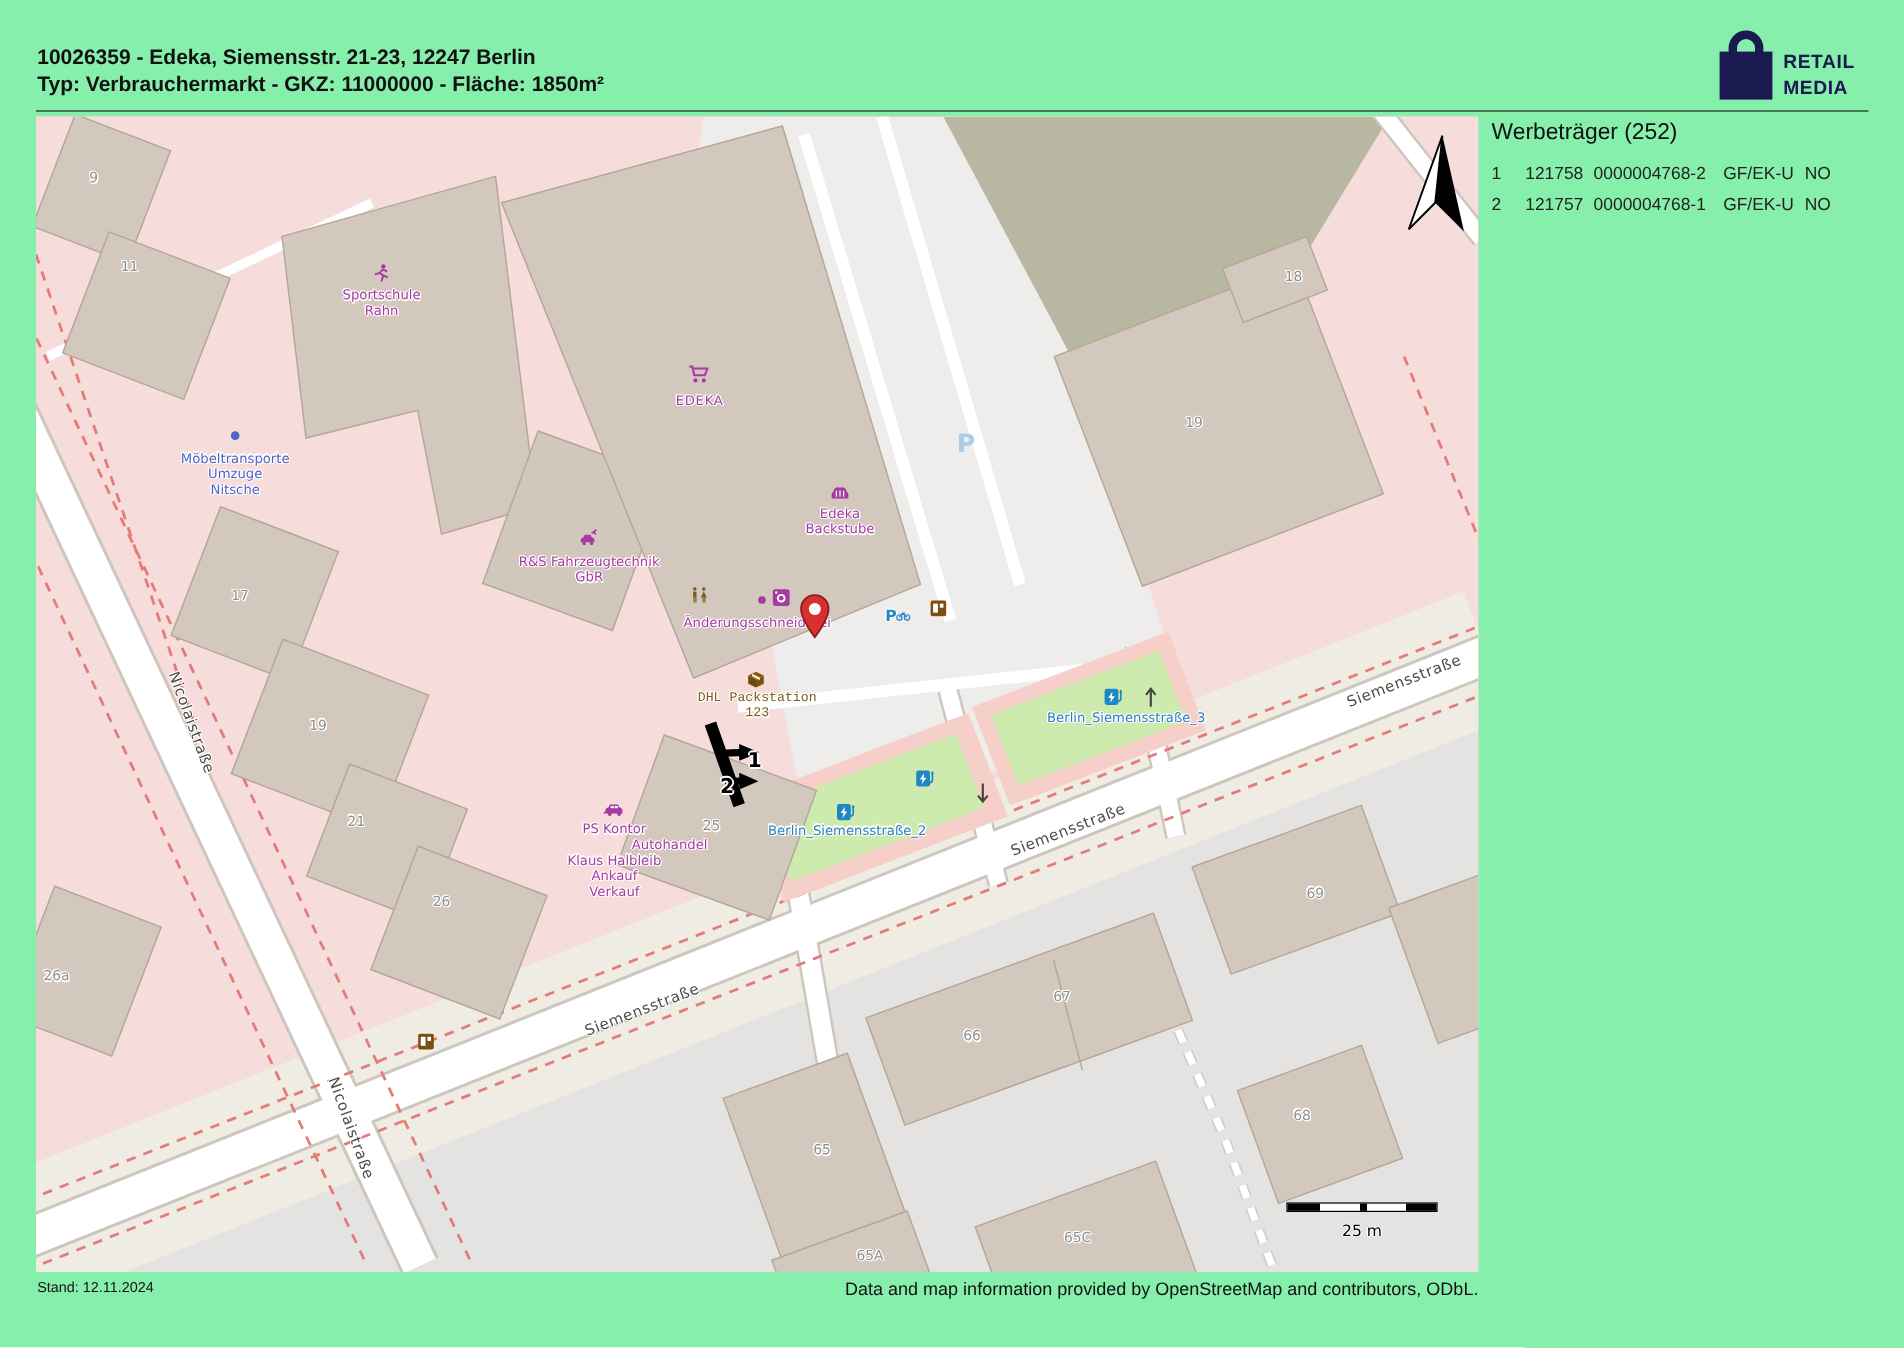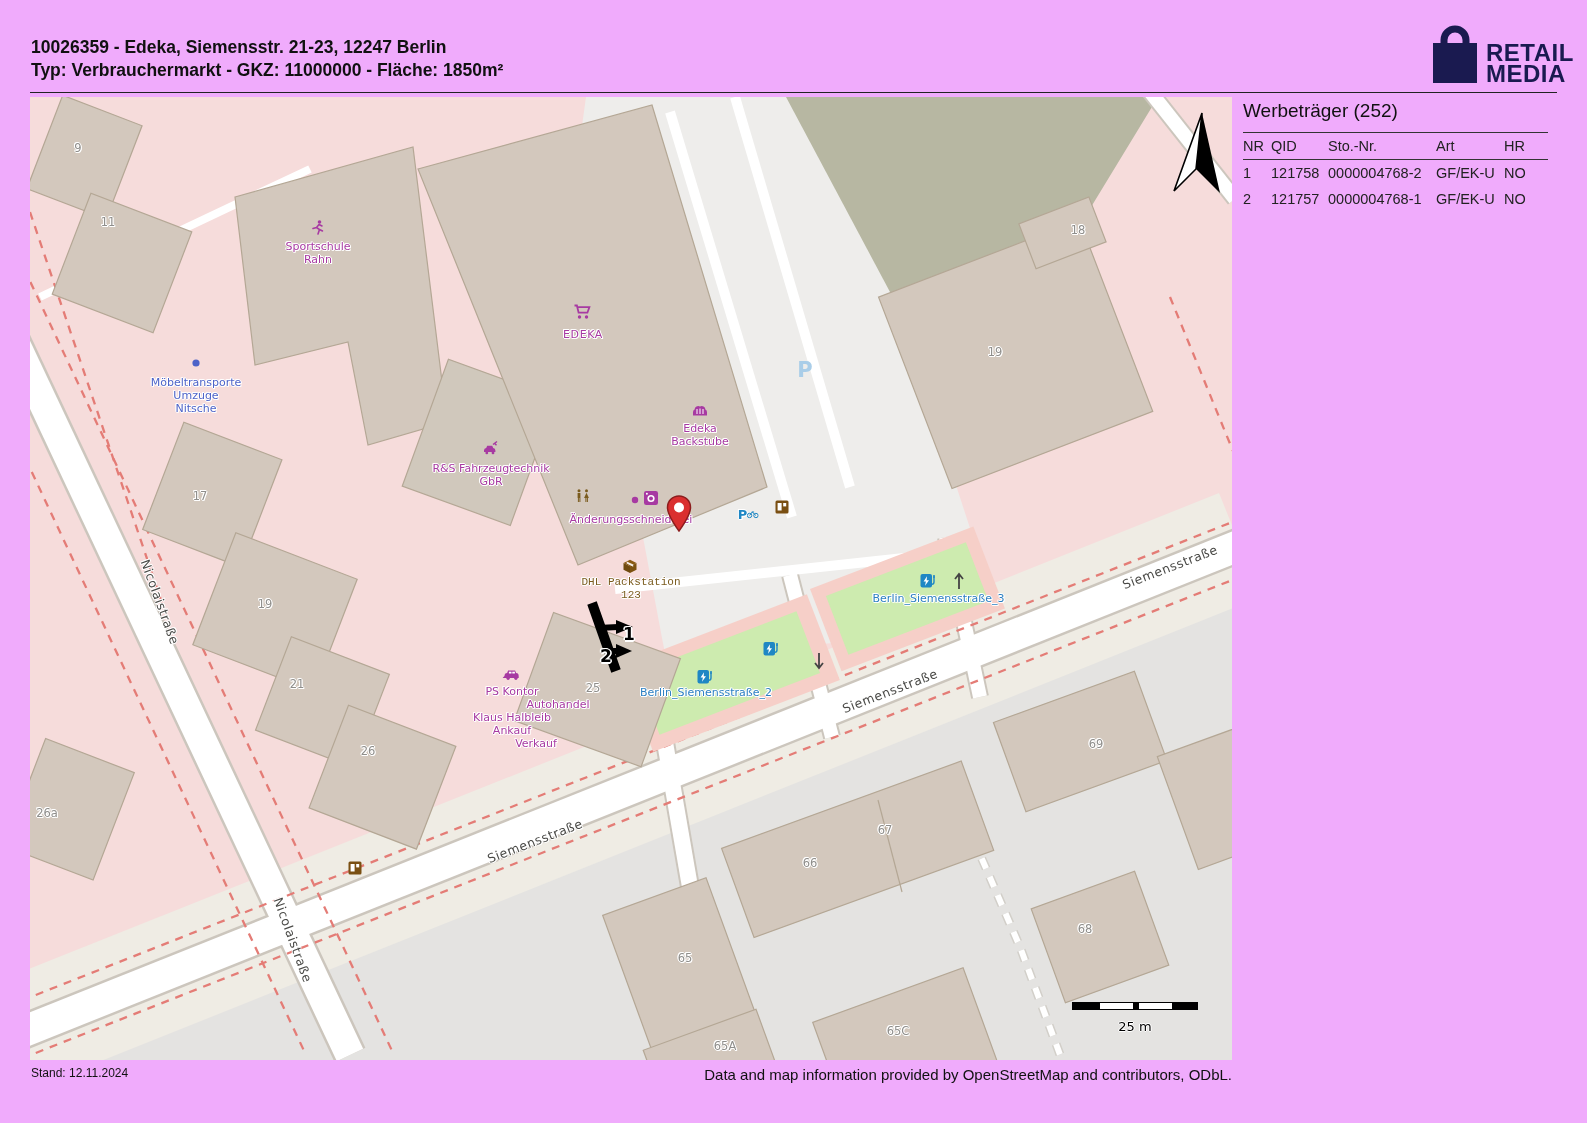--- a/index.html
+++ b/index.html
@@ -1,22 +1,22 @@
 <!DOCTYPE html>
 <html><head>
 <meta charset="utf-8">
 <style>
   html,body{margin:0;padding:0;background:#fff;}
-  .page{position:relative;width:1587px;height:1123px;background:#f0abfc;overflow:hidden;
+  .page{position:relative;width:1587px;height:1123px;background:#86efac;overflow:hidden;
         font-family:"Liberation Sans",sans-serif;color:#111;}
   
   .header-titles{position:absolute;left:31px;top:36px;font-size:17.5px;font-weight:bold;line-height:23px;}
   .header-rule{position:absolute;left:30px;right:30px;top:92px;border-top:1.5px solid #222;}
   .logo{position:absolute;left:1430px;top:24px;display:flex;align-items:flex-end;}
-  .logo-text{margin-left:6px;font-weight:bold;font-size:24px;line-height:21px;color:#1a1a50;letter-spacing:0.5px;}
+  .logo-text{margin-left:6px;font-weight:bold;font-size:16px;line-height:21px;color:#1a1a50;letter-spacing:0.5px;}
   
   .map{position:absolute;left:30px;top:97px;width:1202px;height:963px;overflow:hidden;background:#f6dcdb;}
   .map svg.base{position:absolute;left:0;top:0;}
   .ml{position:absolute;white-space:nowrap;font-family:"DejaVu Sans",sans-serif;font-size:11px;
       text-shadow:1px 0 0 #fff,-1px 0 0 #fff,0 1px 0 #fff,0 -1px 0 #fff,1px 1px 0 #fff,-1px -1px 0 #fff;}
   .mico{position:absolute;line-height:0;}
   .magenta{color:#a73aa2;}
   .blue{color:#4d63c8;}
   .cblue{color:#2b7fc2;}
   .brown{color:#7a5b1d;font-family:Liberation Mono, monospace;}
@@ -279,21 +279,21 @@
     <div class="ml magenta" style="left:670px;top:344px;transform:translate(-50%,-50%);">Backstube</div>
     <div class="ml magenta" style="left:461px;top:371px;transform:translate(-50%,-50%);">R&amp;S Fahrzeugtechnik</div>
     <div class="ml magenta" style="left:461px;top:384px;transform:translate(-50%,-50%);">GbR</div>
     <div class="ml magenta" style="left:601px;top:422px;transform:translate(-50%,-50%);">Änderungsschneiderei</div>
     <div class="ml brown" style="left:601px;top:485px;transform:translate(-50%,-50%);">DHL Packstation</div>
     <div class="ml brown" style="left:601px;top:498px;transform:translate(-50%,-50%);">123</div>
     <div class="ml magenta" style="left:482px;top:594px;transform:translate(-50%,-50%);">PS Kontor</div>
     <div class="ml magenta" style="left:482px;top:607px;transform:translate(-50%,-50%);margin-left:46px;">Autohandel</div>
     <div class="ml magenta" style="left:482px;top:620px;transform:translate(-50%,-50%);">Klaus Halbleib</div>
     <div class="ml magenta" style="left:482px;top:633px;transform:translate(-50%,-50%);">Ankauf</div>
-    <div class="ml magenta" style="left:482px;top:646px;transform:translate(-50%,-50%);margin-left:24px;">Verkauf</div>
+    <div class="ml magenta" style="left:482px;top:646px;transform:translate(-50%,-50%);">Verkauf</div>
     <div class="ml cblue" style="left:676px;top:595px;transform:translate(-50%,-50%);">Berlin_Siemensstraße_2</div>
     <div class="ml cblue" style="left:900px;top:501px;transform:translate(-50%,-50%);padding-left:17px;">Berlin_Siemensstraße_3</div>
     <div class="ml p-large" style="left:775px;top:273px;transform:translate(-50%,-50%);">P</div>
     <div class="ml p-small" style="left:718px;top:417px;transform:translate(-50%,-50%);"><span>P</span><svg width="12" height="9" viewBox="0 0 12 9" style="margin-left:-1px;">
           <circle cx="2.8" cy="6" r="2.2" fill="none" stroke="#1f87c4" stroke-width="1"></circle>
           <circle cx="9.2" cy="6" r="2.2" fill="none" stroke="#1f87c4" stroke-width="1"></circle>
           <path d="M2.8,6 L5.5,2.5 L9.2,6 M5,2.5 h2.4" stroke="#1f87c4" stroke-width="1" fill="none"></path>
         </svg></div>
 
     <div class="ml hn" style="left:48px;top:51px;transform:translate(-50%,-50%);">9</div>
@@ -324,27 +324,20 @@
     <div class="marker-num" style="left:593px;top:527px;">1</div>
     <div class="marker-num" style="left:570px;top:549px;">2</div>
 
     <div class="scalebar"></div>
     <div class="scalelabel">25 m</div>
   </div>
 
   <div class="panel">
     <h2 class="panel-title">Werbeträger (252)</h2>
     <div class="ptable">
-      <div class="prow phead">
-        <span>NR</span>
-        <span>QID</span>
-        <span>Sto.-Nr.</span>
-        <span>Art</span>
-        <span>HR</span>
-      </div>
       <div class="prow">
         <span>1</span>
         <span>121758</span>
         <span>0000004768-2</span>
         <span>GF/EK-U</span>
         <span>NO</span>
       </div>
       <div class="prow">
         <span>2</span>
         <span>121757</span>

